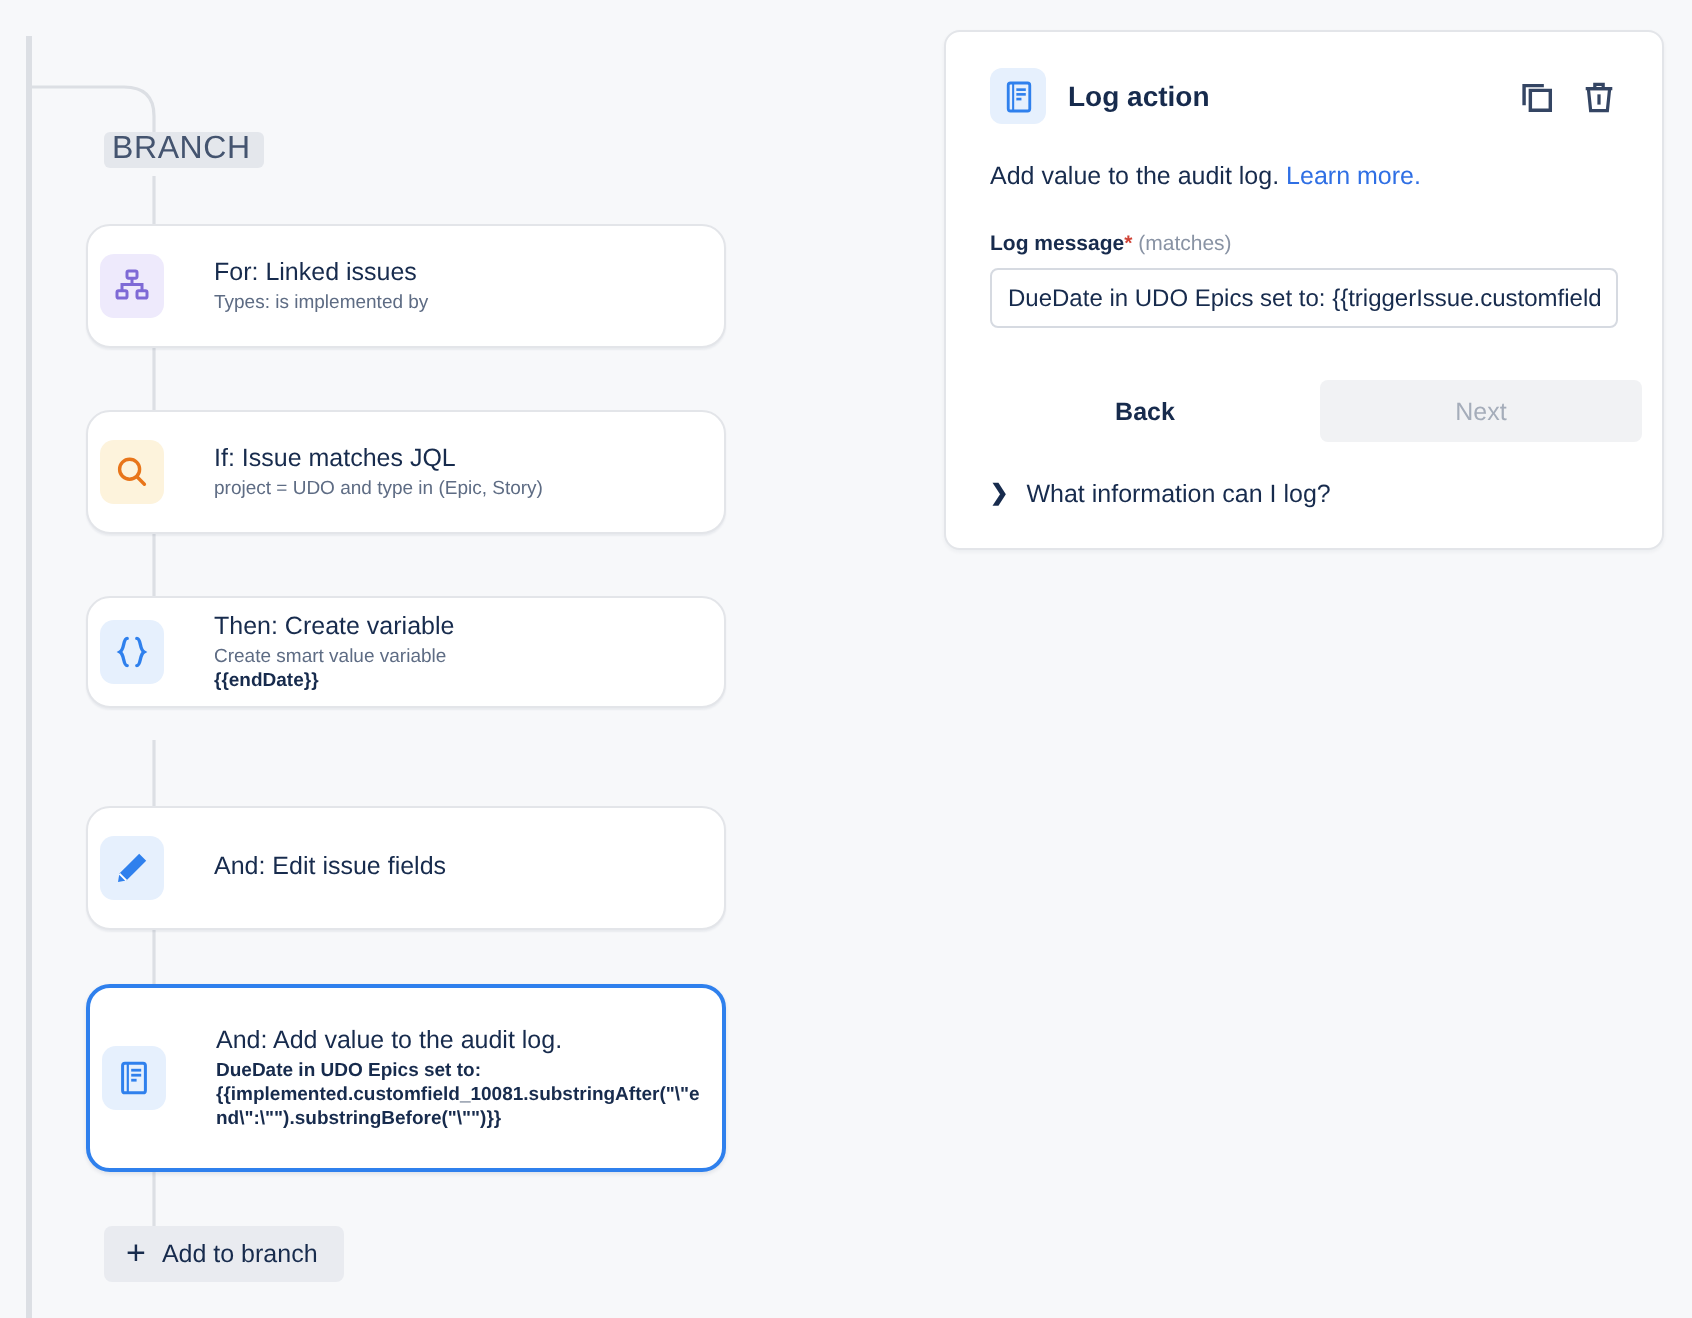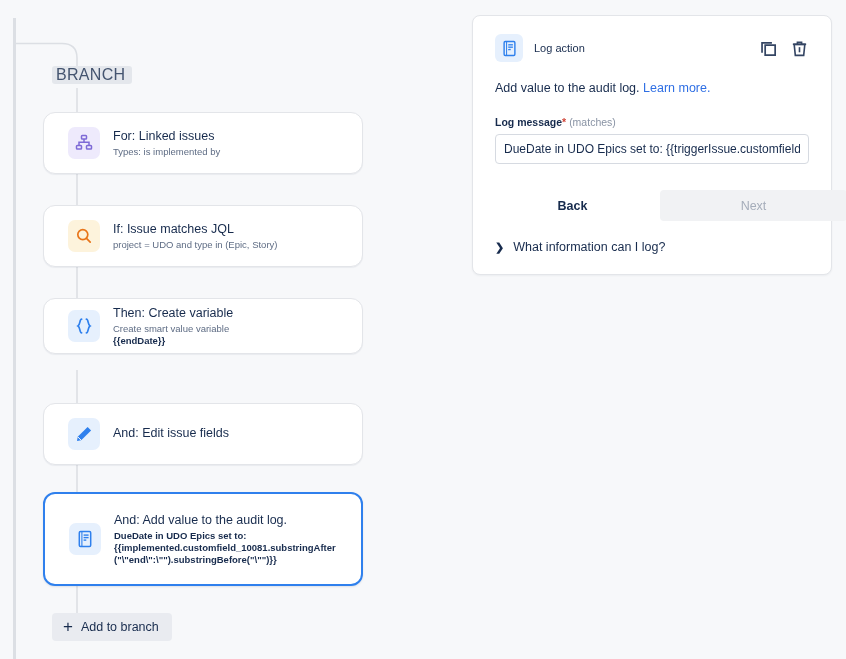--- a/index.html
+++ b/index.html
@@ -50,22 +50,23 @@
   .card {
     position: absolute;
     left: 43px;
     width: 320px;
     box-sizing: border-box;
     background: #ffffff;
     border: 1px solid #e3e5e9;
     border-radius: 12px;
     display: flex;
     align-items: center;
-    padding: 0 24px;
+    padding: 0 6px;
     box-shadow: 0 1px 1px rgba(9,30,66,0.06);
+    gap: 12px;
   }
   .card.selected {
     border: 2px solid #2f80ed;
     box-shadow: 0 1px 2px rgba(9,30,66,0.10);
   }
   .card-icon {
     width: 32px;
     height: 32px;
     border-radius: 7px;
     flex: 0 0 32px;
@@ -154,22 +155,22 @@
     height: 28px;
     border-radius: 6px;
     background: #e6f0fd;
     display: flex;
     align-items: center;
     justify-content: center;
     flex: 0 0 28px;
     margin-right: 11px;
   }
   .panel-title {
-    font-size: 11px;
-    font-weight: normal;
+    font-size: 14px;
+    font-weight: bold;
     color: #172b4d;
     flex: 1 1 auto;
   }
   .panel-actions {
     display: flex;
     align-items: center;
     gap: 12px;
   }
   .panel-action-btn {
     background: none;
@@ -233,21 +234,21 @@
     border: none;
     font-family: "Liberation Sans", sans-serif;
     font-size: 12.5px;
     font-weight: bold;
     color: #172b4d;
     cursor: pointer;
     border-radius: 4px;
   }
   .btn-next {
     flex: 0 0 auto;
-    width: 187px;
+    width: 161px;
     height: 31px;
     background: #f1f2f4;
     border: none;
     border-radius: 4px;
     font-family: "Liberation Sans", sans-serif;
     font-size: 12.5px;
     color: #a5adba;
     cursor: default;
   }
   .disclosure {

